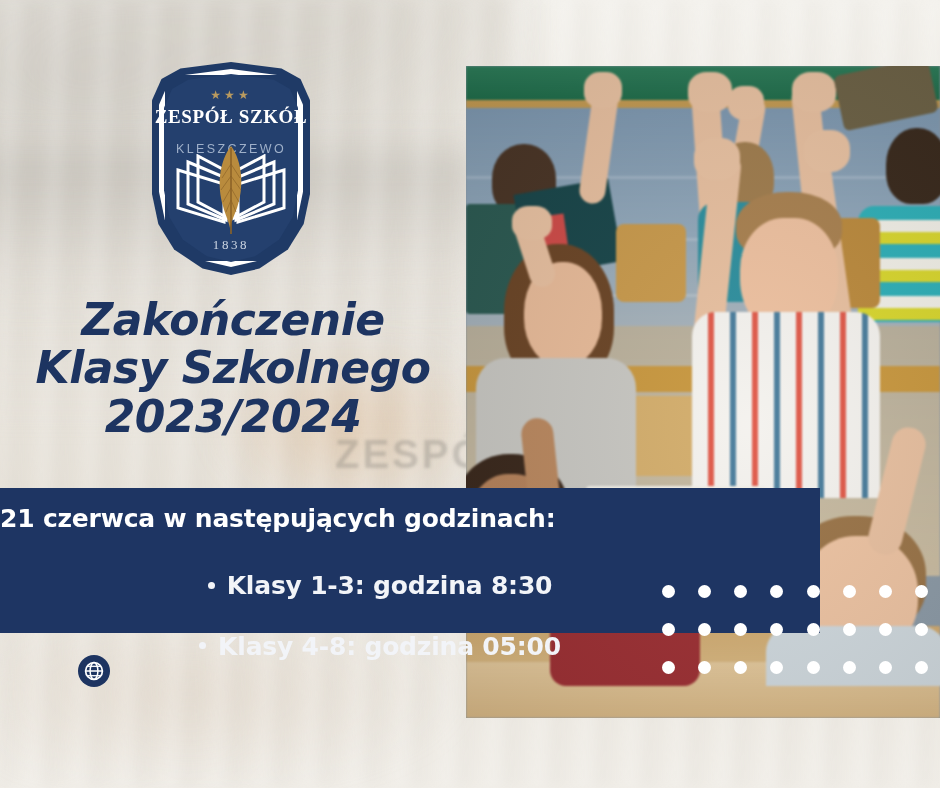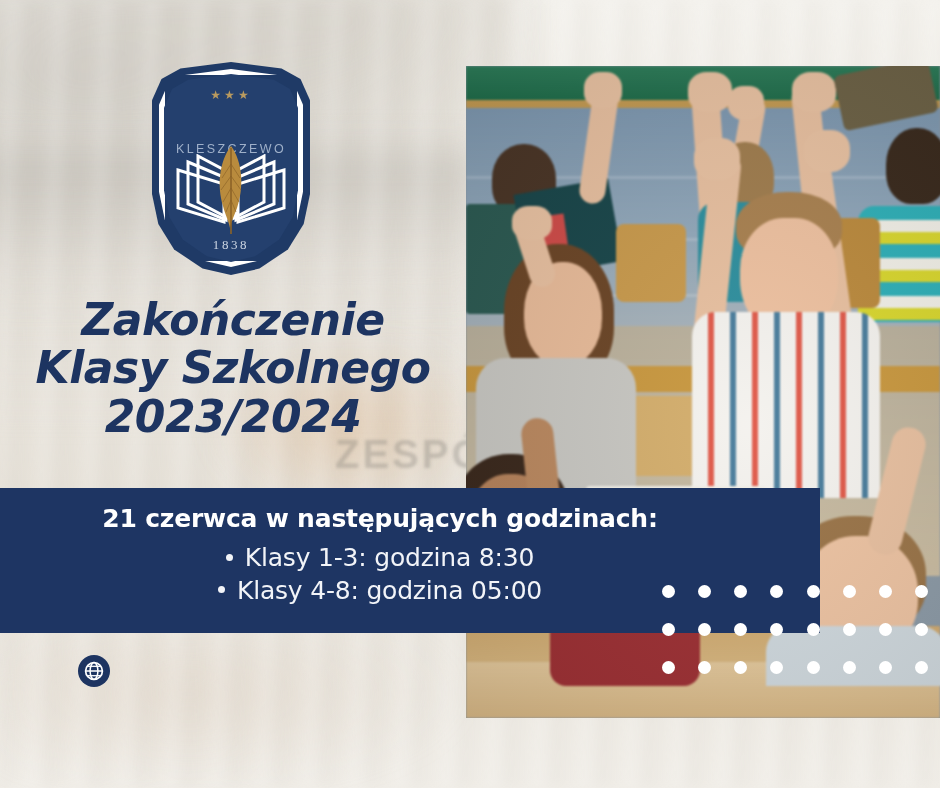--- a/index.html
+++ b/index.html
@@ -157,34 +157,35 @@
     background:radial-gradient(ellipse at 60% 55%, rgba(255,255,255,.04), rgba(0,0,0,.10));
   }
 
   
   .banner{
     position:absolute;left:0;top:488px;width:820px;height:145px;
     background:#1e3563;
   }
   .banner-head{
     position:absolute;left:0;top:16px;width:760px;
-    text-align:center;
+    text-align:left;
     color:#ffffff;
     font-family:"DejaVu Sans", sans-serif;
     font-weight:700;font-size:25px;letter-spacing:-.2px;
   }
   .banner-list{
     position:absolute;left:0;top:54px;width:760px;
     margin:0;padding:0;list-style:none;text-align:center;
   }
   .banner-list li{
     color:#f2f4f8;
     font-family:"DejaVu Sans", sans-serif;
-    font-weight:400;font-size:25px;line-height:1.30;
+    font-weight:700;font-size:25px;line-height:1.30;
     letter-spacing:-.2px;
+    margin-top:28px;
   }
   .banner-list li .bul{
     display:inline-block;width:7px;height:7px;border-radius:50%;
     background:#f2f4f8;vertical-align:middle;margin-right:12px;margin-bottom:4px;
   }
 
   
   .dots{
     position:absolute;left:650px;top:572px;width:290px;height:115px;
     display:grid;
@@ -301,20 +302,21 @@
       <div class="ph" style="left:84px;top:470px;width:150px;height:150px;background:#9c2f33;border-radius:16px;"></div>
     </div>
     <div class="photo-soft"></div>
   </div>
 
   <div class="logo">
     <div class="shield-outer"></div>
     <div class="shield-ring"></div>
     <div class="shield-inner"></div>
     <div class="logo-stars">★★★</div>
+    <div class="logo-name">ZESPÓŁ SZKÓŁ</div>
     <div class="logo-sub">KLESZCZEWO</div>
 
     <svg class="logo-book" viewBox="0 0 114 72">
       <path d="M4 16 L50 30 L50 68 L4 54 Z" fill="none" stroke="#ffffff" stroke-width="3"></path>
       <path d="M110 16 L64 30 L64 68 L110 54 Z" fill="none" stroke="#ffffff" stroke-width="3"></path>
       <path d="M14 8 L52 24 L52 66 L14 50 Z" fill="none" stroke="#ffffff" stroke-width="3"></path>
       <path d="M100 8 L62 24 L62 66 L100 50 Z" fill="none" stroke="#ffffff" stroke-width="3"></path>
       <path d="M24 2 L54 18 L54 64 L24 48 Z" fill="none" stroke="#ffffff" stroke-width="3"></path>
       <path d="M90 2 L60 18 L60 64 L90 48 Z" fill="none" stroke="#ffffff" stroke-width="3"></path>
     </svg>

